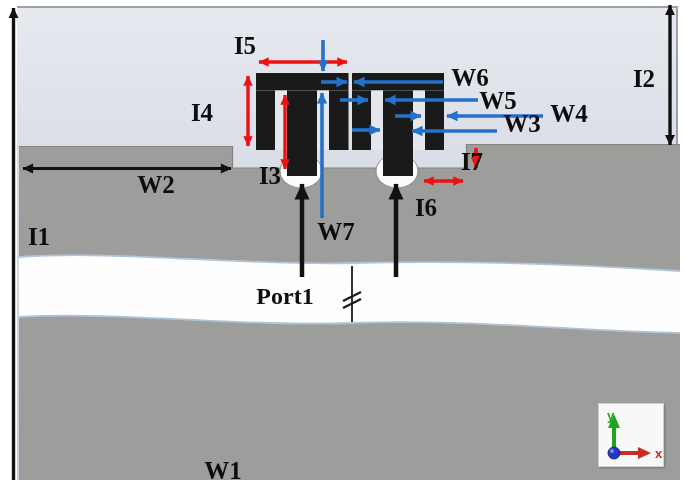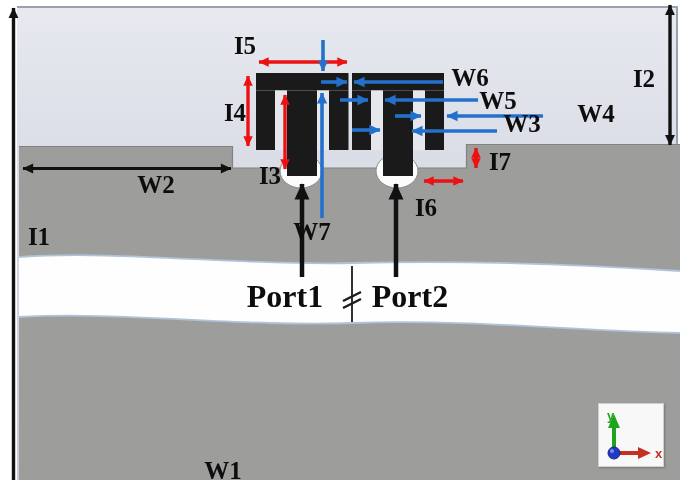--- a/index.html
+++ b/index.html
@@ -4,21 +4,21 @@
 <style>
   html,body{margin:0;padding:0;background:#ffffff;}
   #stage{position:relative;width:685px;height:480px;background:#ffffff;overflow:hidden;
          font-family:"Liberation Serif",serif;text-align:right;}
   #panel{position:absolute;left:17px;top:6px;width:661px;height:496px;
          background:linear-gradient(#e7e9ef 0%,#d4d8e2 45%,#c7ccd8 100%);
          border-top:2px solid #9aa1ae;border-right:2px solid #9aa1ae;box-sizing:border-box;}
   svg.overlay{position:absolute;left:0;top:0;width:685px;height:502px;}
   .lbl{position:absolute;transform:translate(-50%,-50%);
        font:700 25px "Liberation Serif",serif;color:#0d0d0d;white-space:nowrap;line-height:1;}
-  .portlbl{font-size:32px;}
+  .portlbl{font-size:24px;}
   #axesbox{position:absolute;left:598px;top:403px;width:64px;height:62px;
            background:#f8f8f8;border:1px solid #d0d0d0;box-shadow:1px 1px 2px rgba(0,0,0,.25);}
   #axesbox svg{display:block;}
   .axlbl{font:700 13px "Liberation Sans",sans-serif;}
 </style>
 </head>
 <body>
 
 <div id="stage">
   <div id="panel"></div>
@@ -110,36 +110,35 @@
       <line x1="340" y1="100" x2="368" y2="100" stroke-width="3.6" marker-end="url(#mkB)"></line>
       <line x1="478" y1="100" x2="385" y2="100" stroke-width="3.6" marker-end="url(#mkB)"></line>
       <line x1="395" y1="116" x2="421" y2="116" stroke-width="3.6" marker-end="url(#mkB)"></line>
       <line x1="543" y1="116" x2="447" y2="116" stroke-width="3.6" marker-end="url(#mkB)"></line>
       <line x1="352" y1="130" x2="380" y2="130" stroke-width="3.6" marker-end="url(#mkB)"></line>
       <line x1="497" y1="131" x2="412" y2="131" stroke-width="3.6" marker-end="url(#mkB)"></line>
     </g>
   </svg>
 
   <div class="lbl" style="left:245px;top:45px">I5</div>
-  <div class="lbl" style="left:235px;top:112px">I4</div>
+  <div class="lbl" style="left:202px;top:112px">I4</div>
   <div class="lbl" style="left:270px;top:175px">I3</div>
   <div class="lbl" style="left:39px;top:236px">I1</div>
   <div class="lbl" style="left:644px;top:78px">I2</div>
   <div class="lbl" style="left:156px;top:184px">W2</div>
   <div class="lbl" style="left:470px;top:77px">W6</div>
   <div class="lbl" style="left:498px;top:100px">W5</div>
-  <div class="lbl" style="left:596px;top:113px">W4</div>
+  <div class="lbl" style="left:569px;top:113px">W4</div>
   <div class="lbl" style="left:522px;top:123px">W3</div>
-  <div class="lbl" style="left:500px;top:161px">I7</div>
+  <div class="lbl" style="left:472px;top:161px">I7</div>
   <div class="lbl" style="left:426px;top:207px">I6</div>
-  <div class="lbl" style="left:312px;top:231px">W7</div>
+  <div class="lbl" style="left:336px;top:231px">W7</div>
   <div class="lbl" style="left:223px;top:470px">W1</div>
 
   <div class="lbl portlbl" style="left:285px;top:296px">Port1</div>
-  <div class="lbl portlbl" style="left:410px;top:296px">Port2</div>
 
   <div id="axesbox">
     <svg width="64" height="62" viewBox="0 0 64 62">
       <line x1="15" y1="49" x2="15" y2="23" stroke="#1da51d" stroke-width="4"></line>
       <polygon points="9,24 15,10 21,24" fill="#1da51d"></polygon>
       <line x1="17" y1="49" x2="40" y2="49" stroke="#c43022" stroke-width="4"></line>
       <polygon points="39,43 52,49 39,55" fill="#c43022"></polygon>
       <circle cx="15" cy="49" r="6" fill="#2338c8" stroke="#18247e" stroke-width="1"></circle>
       <circle cx="13" cy="47" r="2" fill="#7d8ce0"></circle>
       <text x="8" y="16" class="axlbl" fill="#1da51d">y</text>

